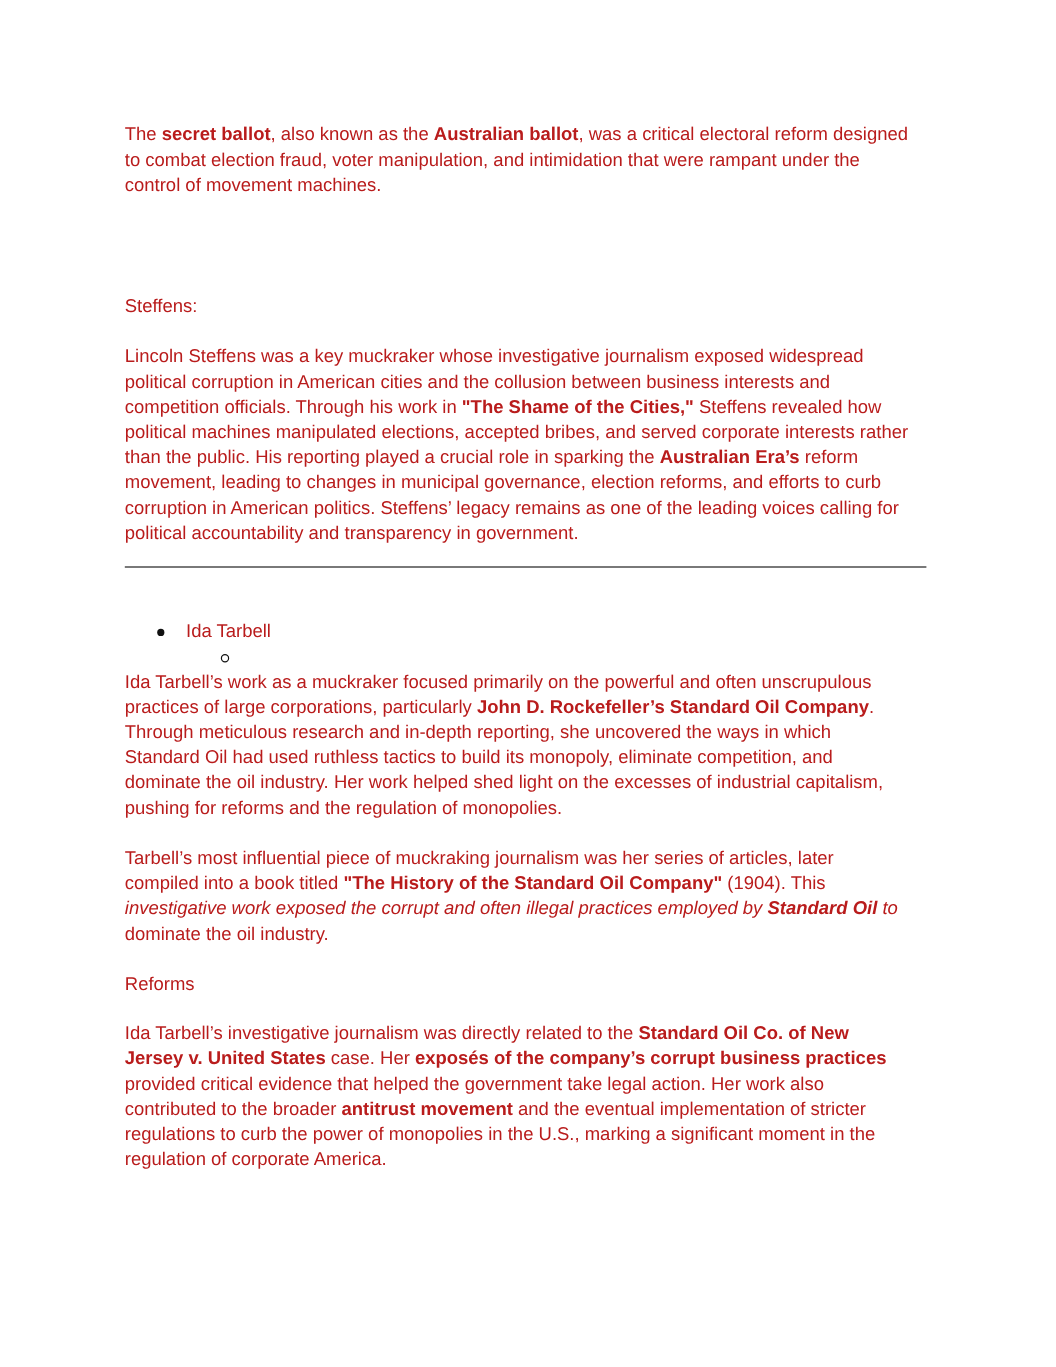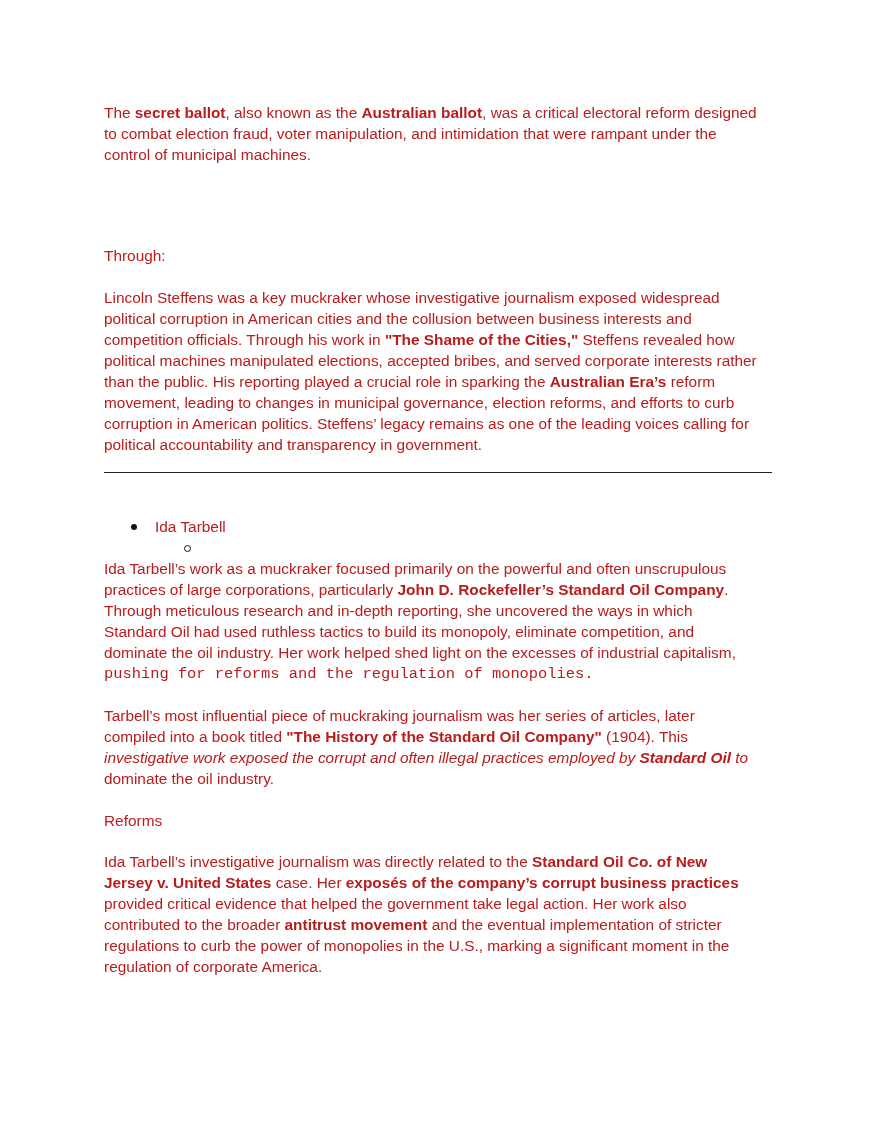--- a/index.html
+++ b/index.html
@@ -18,24 +18,24 @@
     .bullet.hollow { border: 1px solid #111; width: 5px; height: 5px; background: transparent; }
   </style>
 </head>
 <body>
 
 <div class="page">
 
   <div>
       <div class="line" style="top: 103px;"><span>The </span><b>secret ballot</b><span>, also known as the </span><b>Australian ballot</b><span>, was a critical electoral reform designed</span></div>
       <div class="line" style="top: 124px;"><span>to combat election fraud, voter manipulation, and intimidation that were rampant under the</span></div>
-      <div class="line" style="top: 145px;"><span>control of municipal machines.</span></div>
+      <div class="line" style="top: 145px;"><span>control of movement machines.</span></div>
     </div>
 
-  <div class="line" style="top:246px">Through:</div>
+  <div class="line" style="top:246px">Steffens:</div>
 
   <div>
       <div class="line" style="top: 288px;"><span>Lincoln Steffens was a key muckraker whose investigative journalism exposed widespread</span></div>
       <div class="line" style="top: 309px;"><span>political corruption in American cities and the collusion between business interests and</span></div>
       <div class="line" style="top: 330px;"><span>competition officials. Through his work in </span><b>"The Shame of the Cities,"</b><span> Steffens revealed how</span></div>
       <div class="line" style="top: 351px;"><span>political machines manipulated elections, accepted bribes, and served corporate interests rather</span></div>
       <div class="line" style="top: 372px;"><span>than the public. His reporting played a crucial role in sparking the </span><b>Australian Era’s</b><span> reform</span></div>
       <div class="line" style="top: 393px;"><span>movement, leading to changes in municipal governance, election reforms, and efforts to curb</span></div>
       <div class="line" style="top: 414px;"><span>corruption in American politics. Steffens’ legacy remains as one of the leading voices calling for</span></div>
       <div class="line" style="top: 435px;"><span>political accountability and transparency in government.</span></div>
@@ -47,21 +47,21 @@
   <div class="line" style="left:155px; top:517px;">Ida Tarbell</div>
 
   <span class="bullet hollow" style="left:184px; top:545px;"></span>
 
   <div>
       <div class="line" style="top: 559px;"><span>Ida Tarbell’s work as a muckraker focused primarily on the powerful and often unscrupulous</span></div>
       <div class="line" style="top: 580px;"><span>practices of large corporations, particularly </span><b>John D. Rockefeller’s Standard Oil Company</b><span>.</span></div>
       <div class="line" style="top: 601px;"><span>Through meticulous research and in-depth reporting, she uncovered the ways in which</span></div>
       <div class="line" style="top: 622px;"><span>Standard Oil had used ruthless tactics to build its monopoly, eliminate competition, and</span></div>
       <div class="line" style="top: 643px;"><span>dominate the oil industry. Her work helped shed light on the excesses of industrial capitalism,</span></div>
-      <div class="line" style="top: 664px; font-family: Liberation Mono, monospace;"><span>pushing for reforms and the regulation of monopolies.</span></div>
+      <div class="line" style="top: 664px;"><span>pushing for reforms and the regulation of monopolies.</span></div>
     </div>
 
   <div>
       <div class="line" style="top: 706px;"><span>Tarbell’s most influential piece of muckraking journalism was her series of articles, later</span></div>
       <div class="line" style="top: 727px;"><span>compiled into a book titled </span><b>"The History of the Standard Oil Company"</b><span> (1904). This</span></div>
       <div class="line" style="top: 748px; font-style: italic;"><span>investigative work exposed the corrupt and often illegal practices employed by </span><b>Standard Oil</b><span> to</span></div>
       <div class="line" style="top: 769px;"><span>dominate the oil industry.</span></div>
     </div>
 
   <div class="line" style="top:811px">Reforms</div>

